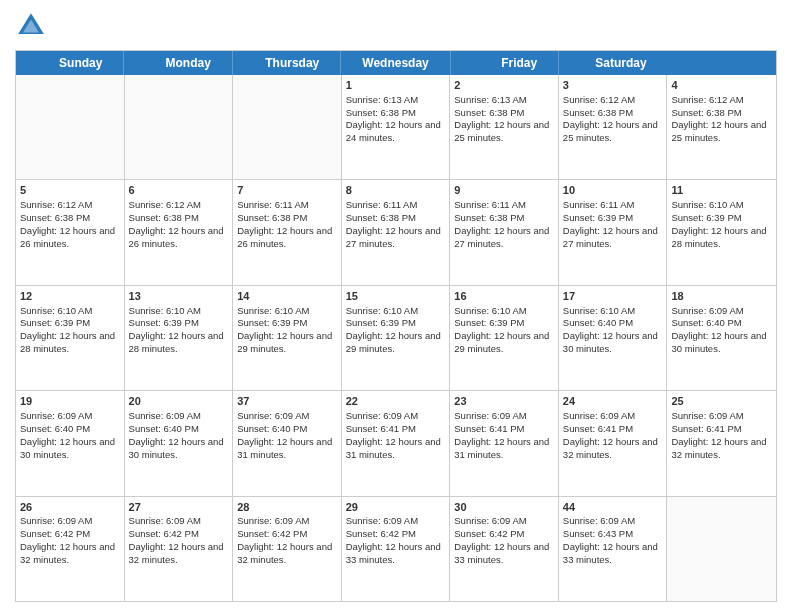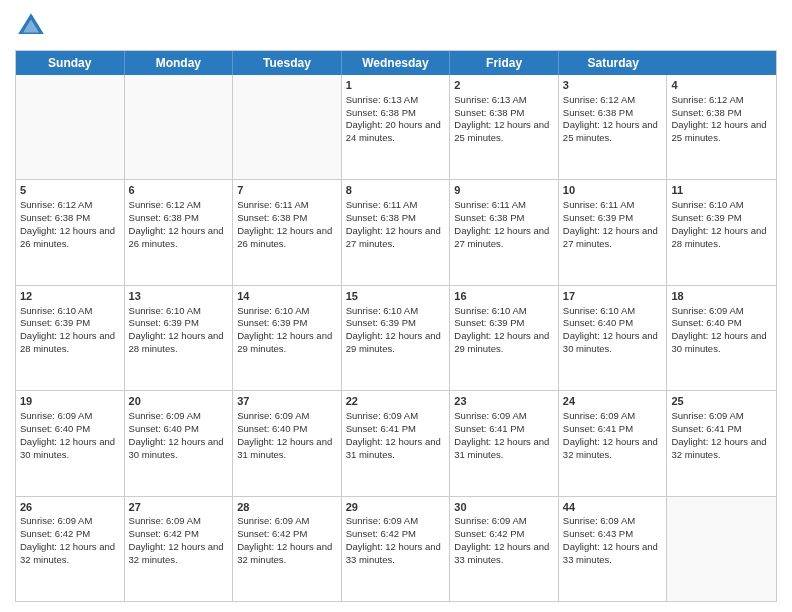--- a/index.html
+++ b/index.html
@@ -64,22 +64,22 @@
       display: flex;
       flex-direction: column;
       border: 1px solid #ccc;
     }
     .cal-header-row {
       display: grid;
       grid-template-columns: repeat(7, 1fr);
       background: #2a7abf;
     }
     .cal-header-cell {
-      padding: 5px 4px;
-      text-align: center;
+      padding: 5px 21px;
+      text-align: right;
       color: #fff;
       font-size: 12px;
       font-weight: bold;
       border-right: 1px solid #5a9ad0;
     }
     .cal-header-cell:last-child { border-right: none; }
     .cal-body {
       flex: 1;
       display: flex;
       flex-direction: column;
@@ -127,31 +127,31 @@
     <div class="title-area">
       <div class="month-title"></div>
       <div class="location"></div>
     </div>
   </div>
 
   <div class="calendar">
     <div class="cal-header-row">
     <div class="cal-header-cell">Sunday</div>
         <div class="cal-header-cell">Monday</div>
-        <div class="cal-header-cell">Tuesday</div>
+        <div class="cal-header-cell">Thursday</div>
         <div class="cal-header-cell">Wednesday</div>
         <div class="cal-header-cell">Friday</div>
         <div class="cal-header-cell">Saturday</div>
       </div>
     <div class="cal-body">
     <div class="cal-row">
           <div class="cal-cell empty"></div>
           <div class="cal-cell empty"></div>
           <div class="cal-cell empty"></div>
-          <div class="cal-cell"><span class="day-num">1</span><span>Sunrise: 6:13 AM</span><br><span>Sunset: 6:38 PM</span><br><span>Daylight: 20 hours and 24 minutes.</span></div>
+          <div class="cal-cell"><span class="day-num">1</span><span>Sunrise: 6:13 AM</span><br><span>Sunset: 6:38 PM</span><br><span>Daylight: 12 hours and 24 minutes.</span></div>
           <div class="cal-cell"><span class="day-num">2</span><span>Sunrise: 6:13 AM</span><br><span>Sunset: 6:38 PM</span><br><span>Daylight: 12 hours and 25 minutes.</span></div>
           <div class="cal-cell"><span class="day-num">3</span><span>Sunrise: 6:12 AM</span><br><span>Sunset: 6:38 PM</span><br><span>Daylight: 12 hours and 25 minutes.</span></div>
           <div class="cal-cell"><span class="day-num">4</span><span>Sunrise: 6:12 AM</span><br><span>Sunset: 6:38 PM</span><br><span>Daylight: 12 hours and 25 minutes.</span></div>
         </div>
         <div class="cal-row">
           <div class="cal-cell"><span class="day-num">5</span><span>Sunrise: 6:12 AM</span><br><span>Sunset: 6:38 PM</span><br><span>Daylight: 12 hours and 26 minutes.</span></div>
           <div class="cal-cell"><span class="day-num">6</span><span>Sunrise: 6:12 AM</span><br><span>Sunset: 6:38 PM</span><br><span>Daylight: 12 hours and 26 minutes.</span></div>
           <div class="cal-cell"><span class="day-num">7</span><span>Sunrise: 6:11 AM</span><br><span>Sunset: 6:38 PM</span><br><span>Daylight: 12 hours and 26 minutes.</span></div>
           <div class="cal-cell"><span class="day-num">8</span><span>Sunrise: 6:11 AM</span><br><span>Sunset: 6:38 PM</span><br><span>Daylight: 12 hours and 27 minutes.</span></div>
           <div class="cal-cell"><span class="day-num">9</span><span>Sunrise: 6:11 AM</span><br><span>Sunset: 6:38 PM</span><br><span>Daylight: 12 hours and 27 minutes.</span></div>

